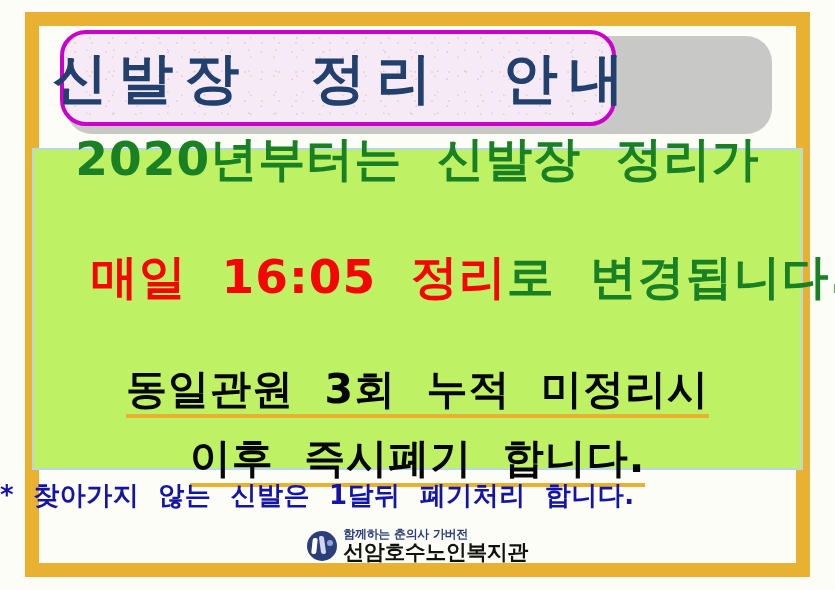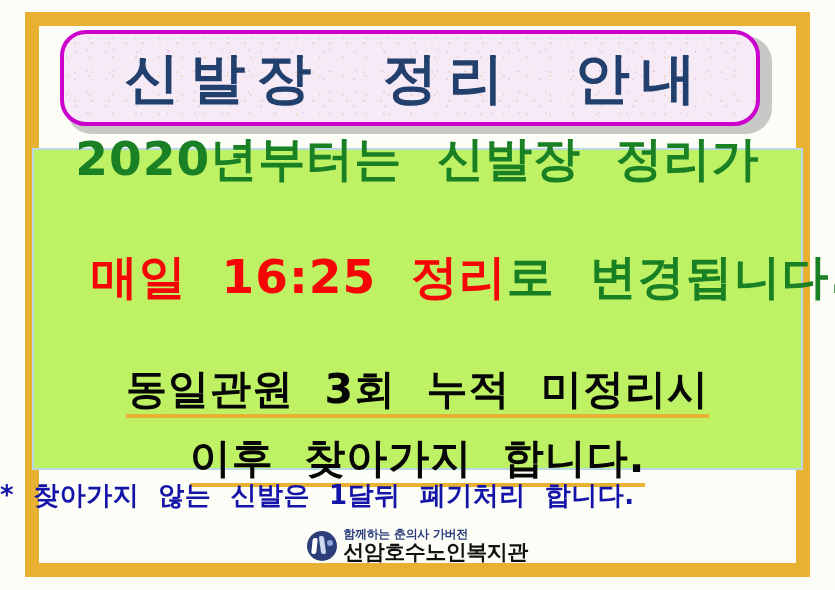--- a/index.html
+++ b/index.html
@@ -39,21 +39,21 @@
     width: 706px;
     height: 98px;
     border-radius: 26px;
     background: #9c9c9c;
     opacity: .55;
   }
   #title-plate {
     position: absolute;
     left: 60px;
     top: 30px;
-    width: 700px;
+    width: 556px;
     height: 96px;
     box-sizing: border-box;
     border: 4px solid #cc00cc;
     border-radius: 26px;
     background:
       radial-gradient(circle at 12% 22%, rgba(230,170,90,.35) 0 1px, transparent 1px),
       radial-gradient(circle at 37% 68%, rgba(190,150,220,.35) 0 1px, transparent 1px),
       radial-gradient(circle at 63% 31%, rgba(230,170,90,.30) 0 1px, transparent 1px),
       radial-gradient(circle at 84% 77%, rgba(190,150,220,.30) 0 1px, transparent 1px),
       #f7eaf7;
@@ -222,26 +222,26 @@
   <div id="title-shadow"></div>
   <div id="title-plate">
     <div id="title-text">신발장  정리  안내</div>
   </div>
 
   <div id="message-box">
 
     <div class="msg-line line-1">2020년부터는  신발장  정리가</div>
 
     <div class="msg-line line-2">
-      <span class="seg-red">매일  16:25  정리</span><span class="seg-green">로  변경됩니다.</span>
+      <span class="seg-red">매일  16:05  정리</span><span class="seg-green">로  변경됩니다.</span>
     </div>
 
     <div class="msg-line line-3 underline-gold">동일관원  3회  누적  미정리시</div>
 
-    <div class="msg-line line-4 underline-gold">이후  찾아가지  합니다.</div>
+    <div class="msg-line line-4 underline-gold">이후  즉시폐기  합니다.</div>
   </div>
 
   <div id="footnote">*  찾아가지  않는  신발은  1달뒤  폐기처리  합니다.</div>
 
   <div id="logo">
     <div id="logo-emblem">
       <div id="logo-dot"></div>
     </div>
     <div id="logo-textblock">
       <div id="logo-tagline">함께하는 춘의사 가버전</div>

